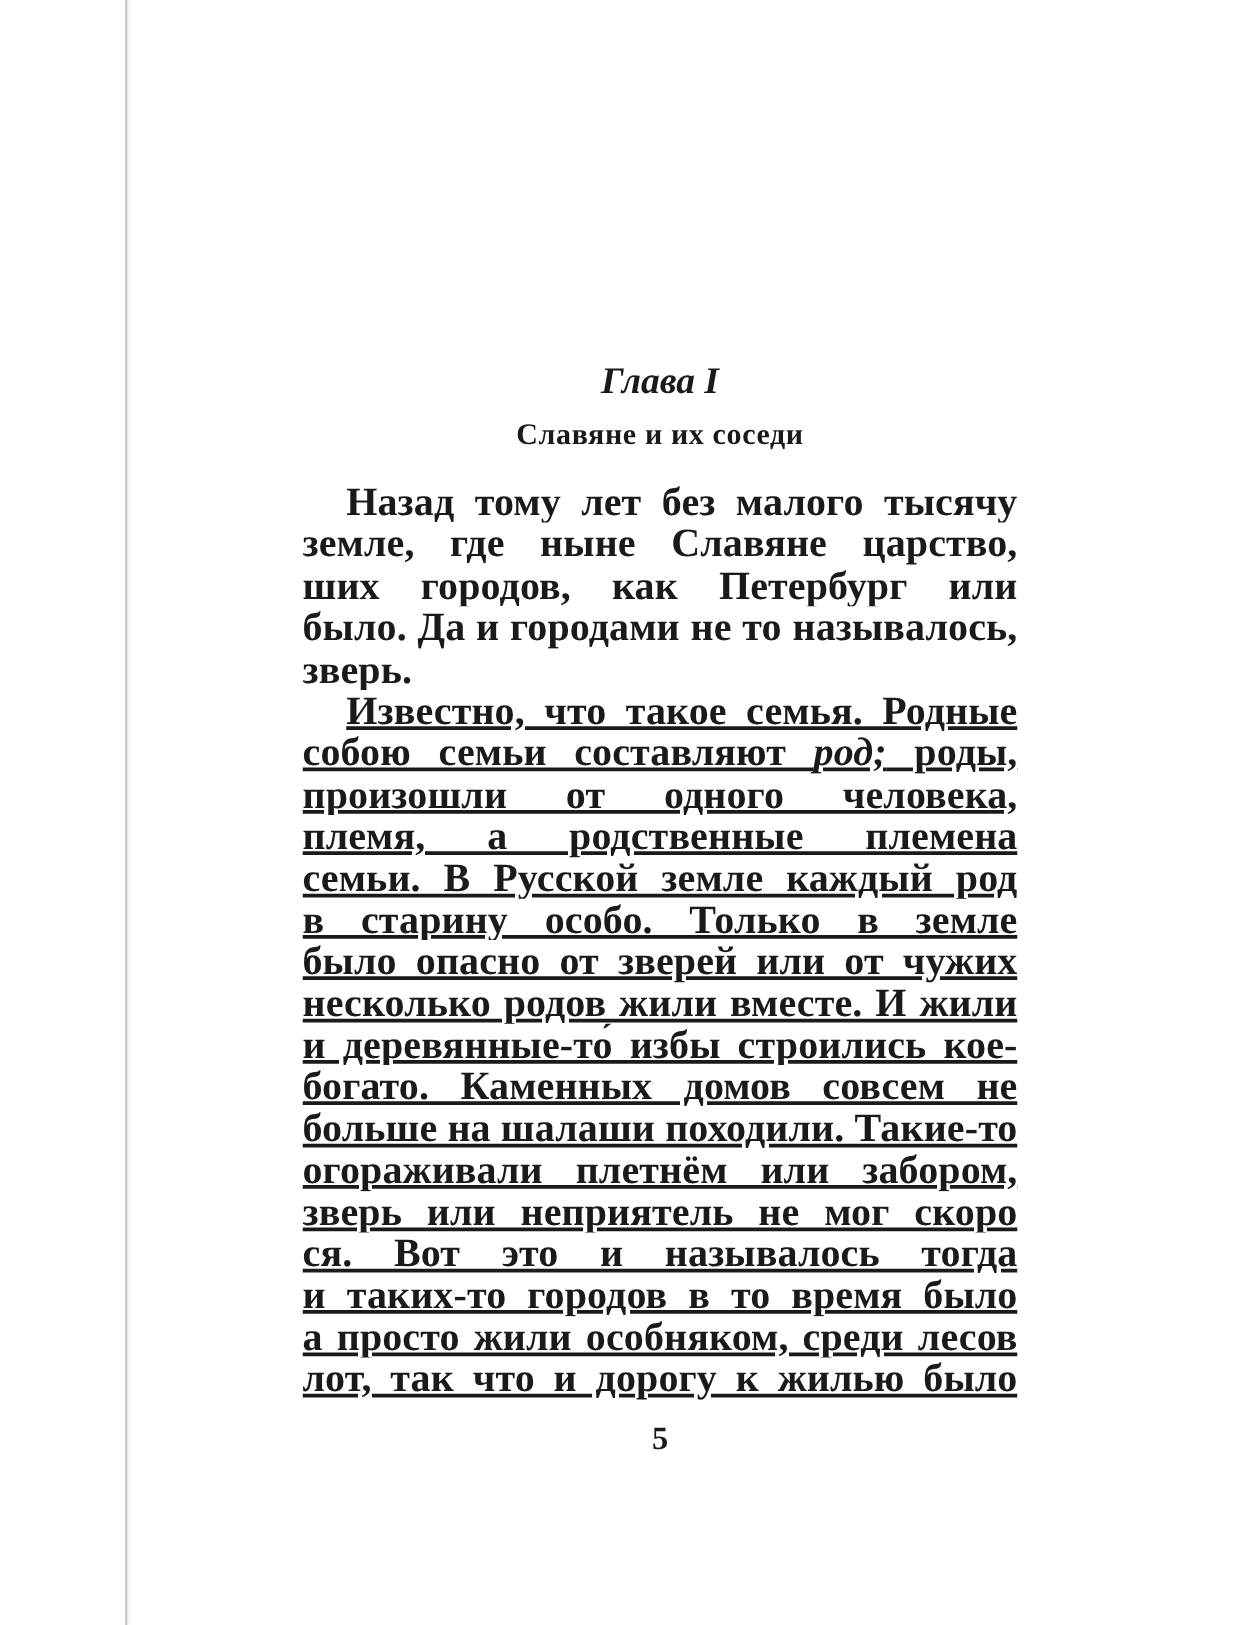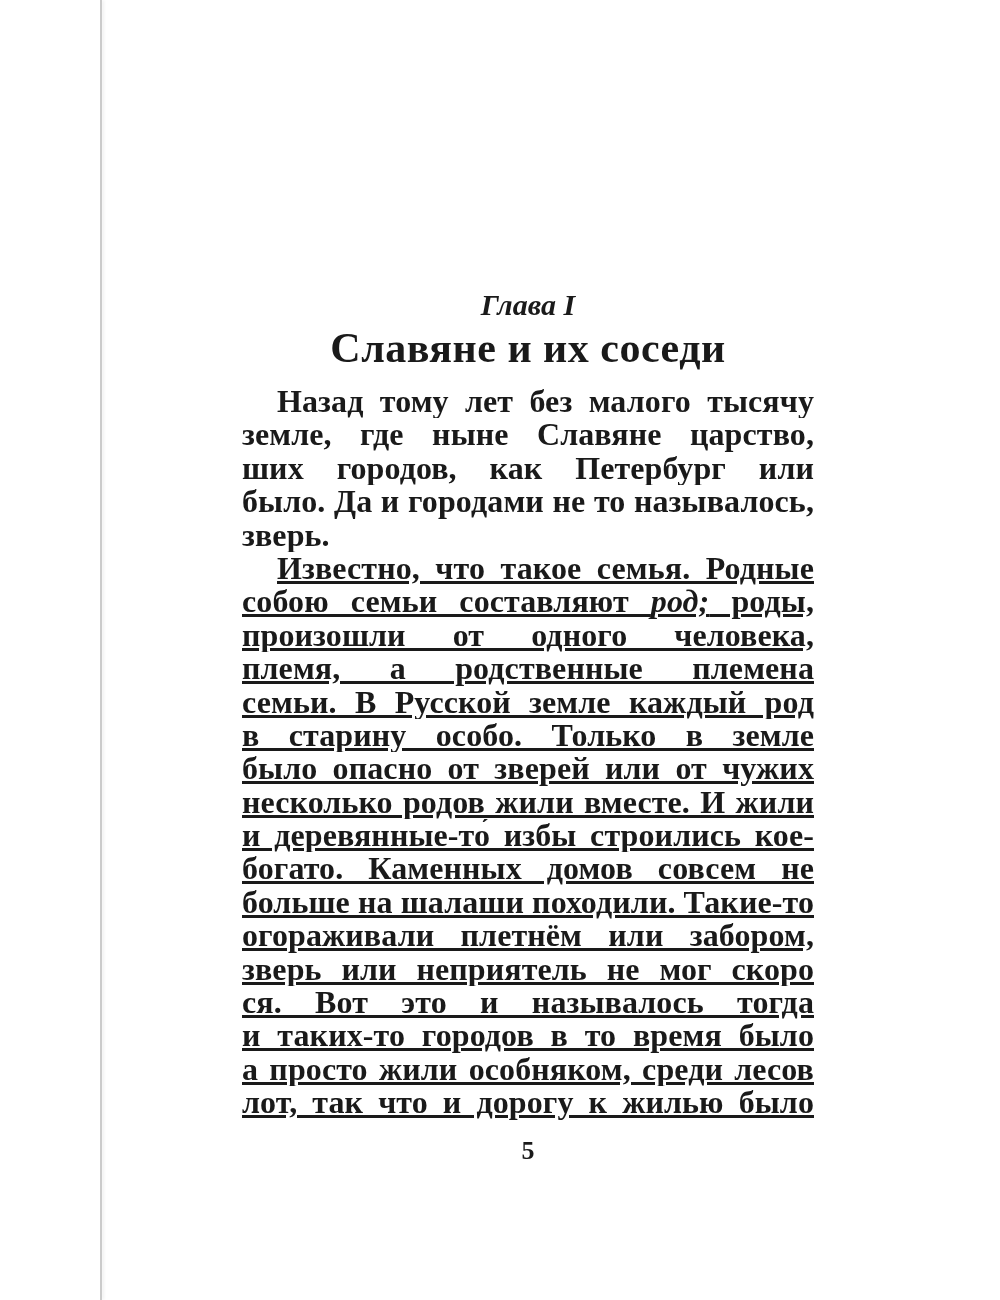--- a/index.html
+++ b/index.html
@@ -36,21 +36,21 @@
     text-align: center;
     font-weight: bold;
     font-style: italic;
     font-size: 30px;
     line-height: 36px;
   }
   .chapter-title {
     margin-top: 4px;
     text-align: center;
     font-weight: bold;
-    font-size: 42px;
+    font-size: 24px;
     line-height: 42px;
     letter-spacing: 0.5px;
   }
   .paragraphs {
     margin-top: 16px;
   }
   .para {
     margin: 0;
   }
   .para + .para {

